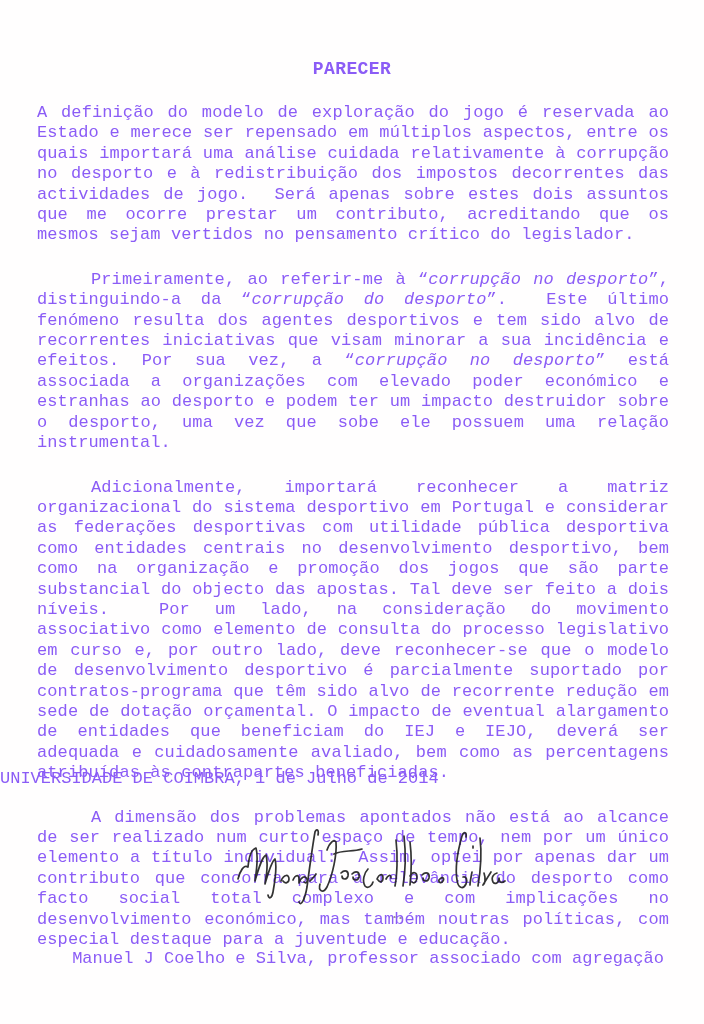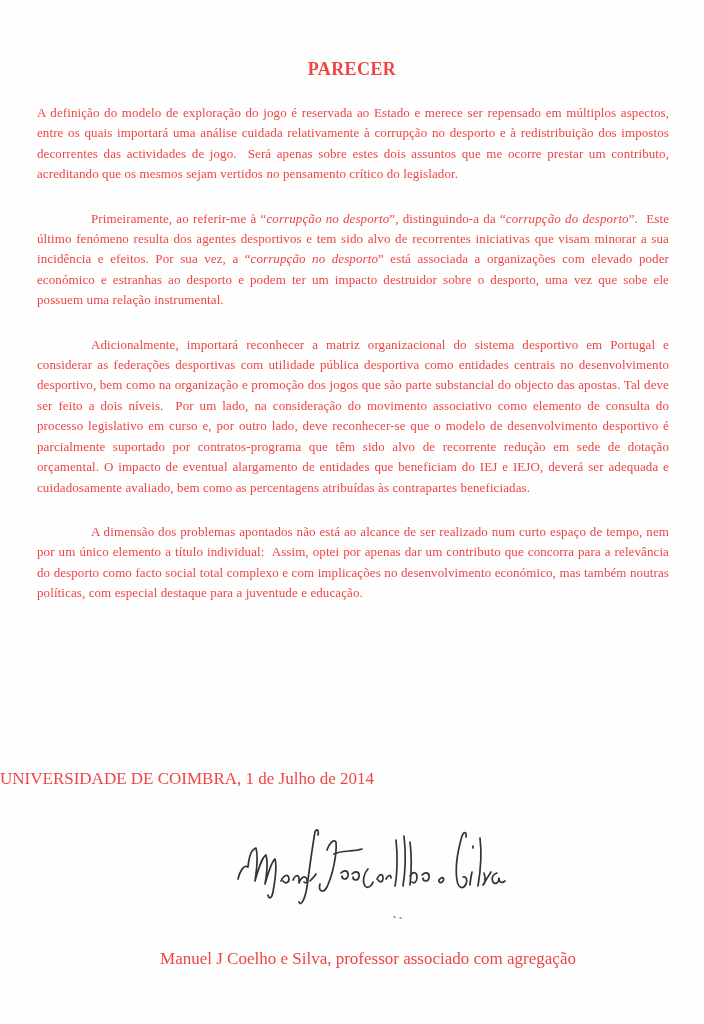--- a/index.html
+++ b/index.html
@@ -5,37 +5,37 @@
   html, body {
     margin: 0;
     padding: 0;
     background: #ffffff;
   }
   .page {
     position: relative;
     width: 704px;
     height: 1024px;
     background: #fffefe;
-    color: #ef4444;
-    font-family: Liberation Serif, serif;
+    color: #8b5cf6;
+    font-family: Liberation Mono, monospace;
     overflow: hidden;
     box-sizing: border-box;
     padding-top: 58px;
   }
   .title {
     margin: 0;
     text-align: center;
     font-size: 18px;
     line-height: 22px;
     font-weight: 700;
     letter-spacing: 0.4px;
   }
   .body-text {
     margin: 23px 35px 0 37px;
-    font-size: 13px;
+    font-size: 17px;
     line-height: 20.4px;
     text-align: justify;
     letter-spacing: 0.1px;
   }
   .body-text p {
     margin: 0 0 20px 0;
   }
   .body-text p.indent {
     text-indent: 54px;
     margin-top: 24px;

